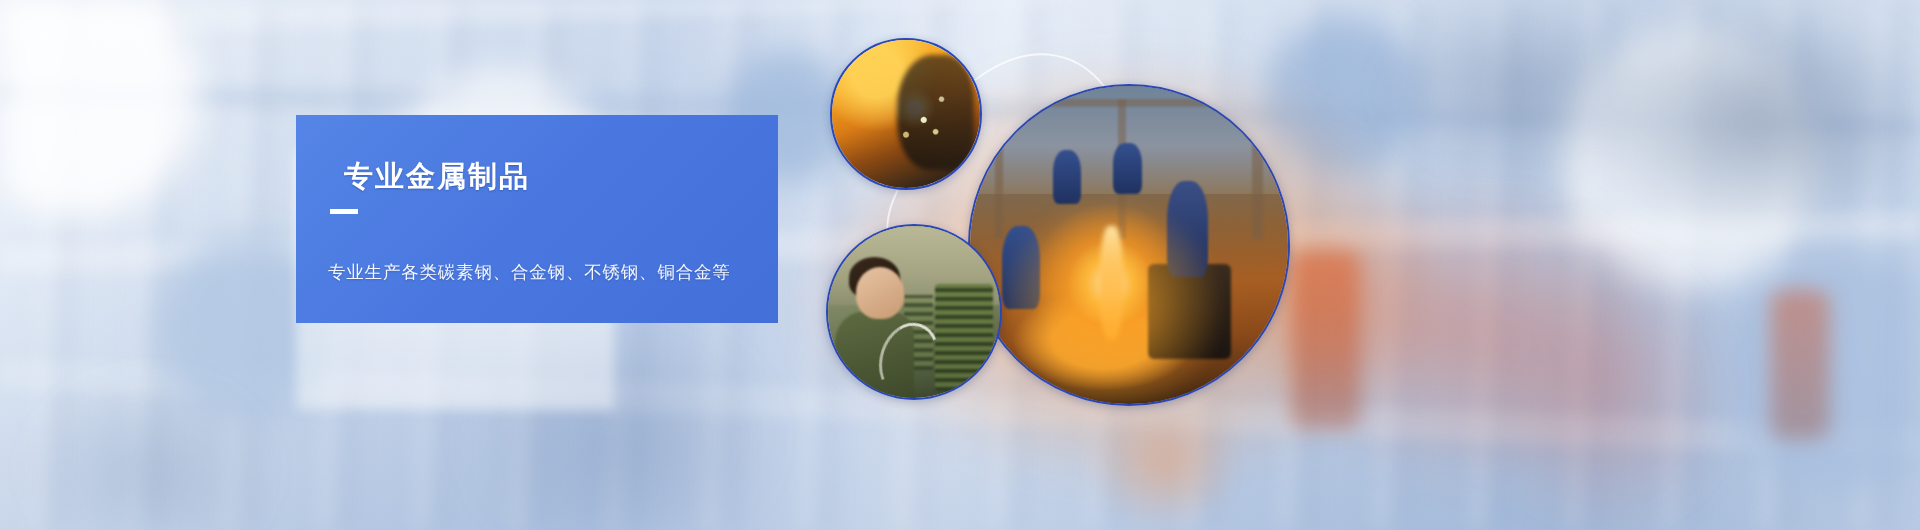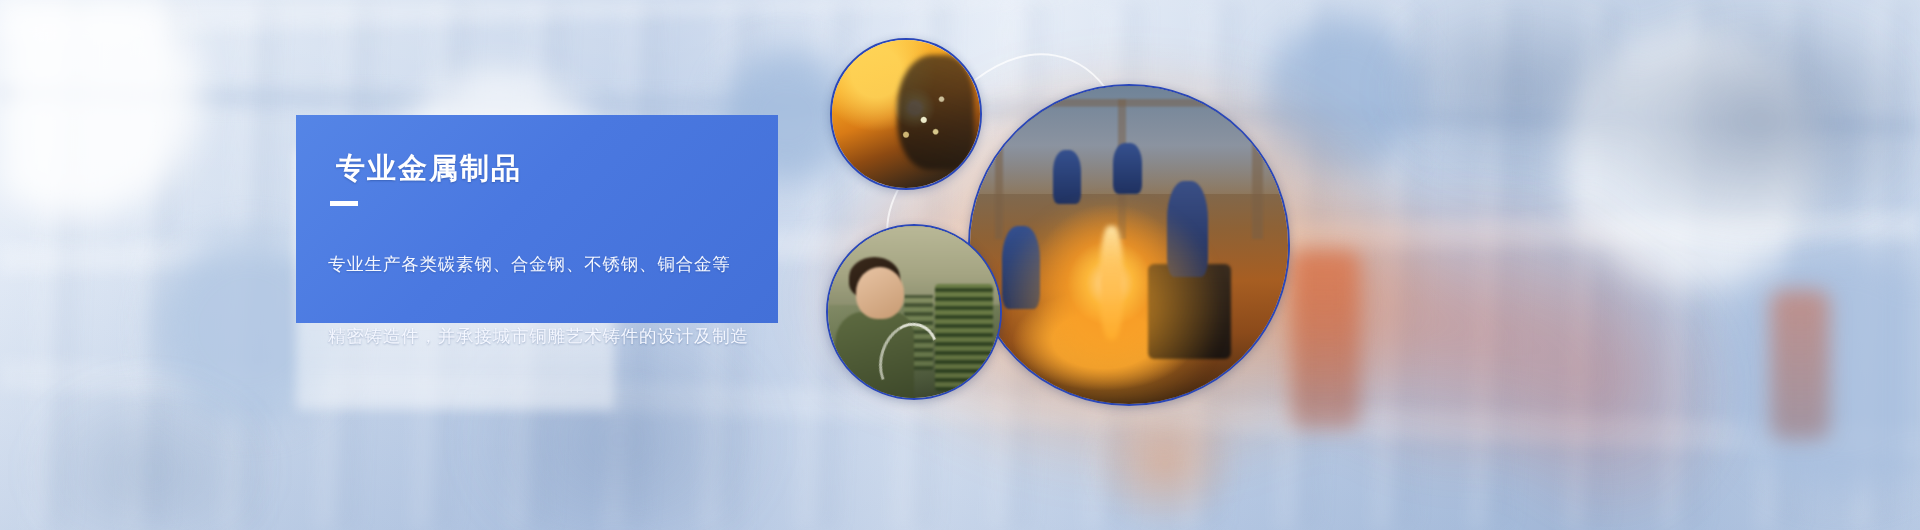--- a/index.html
+++ b/index.html
@@ -81,21 +81,21 @@
   }
 
   
   #text-panel{
     position:absolute;left:296px;top:115px;width:482px;height:208px;
     background:linear-gradient(135deg,#5585e6 0%, #4a78e0 45%, #4370d8 100%);
     box-shadow:0 0 0 0 rgba(0,0,0,0);
   }
   #panel-inner{padding:30px 0 0 32px;}
   #headline{
-    margin:8px;color:#ffffff;font-size:29px;font-weight:bold;letter-spacing:2px;line-height:1.1;
+    margin:16px;color:#ffffff;font-size:29px;font-weight:bold;letter-spacing:2px;line-height:1.1;
     text-shadow:0 1px 2px rgba(20,50,110,.35);
   }
   #rule{
     width:28px;height:5px;background:#ffffff;margin:16px 0 0 2px;
   }
   #body-text{
     margin:30px 0 0 0;color:#f4f7ff;font-size:17.5px;line-height:1.62;letter-spacing:.8px;
     text-shadow:0 1px 2px rgba(20,50,110,.30);
   }
   #body-text .line{display:block;white-space:nowrap;margin-top:44px;}
@@ -274,18 +274,17 @@
     <div class="head"></div>
     <div class="hose"></div>
   </div>
 
   <div id="text-panel">
     <div id="panel-inner">
       <h1 id="headline">专业金属制品</h1>
       <div id="rule"></div>
       <p id="body-text">
         <span class="line">专业生产各类碳素钢、合金钢、不锈钢、铜合金等</span>
-        <span class="line">精密铸造件，并承接城市铜雕艺术铸件的设计及制造</span>
       </p>
     </div>
   </div>
 
 </div>
 
 </body></html>

